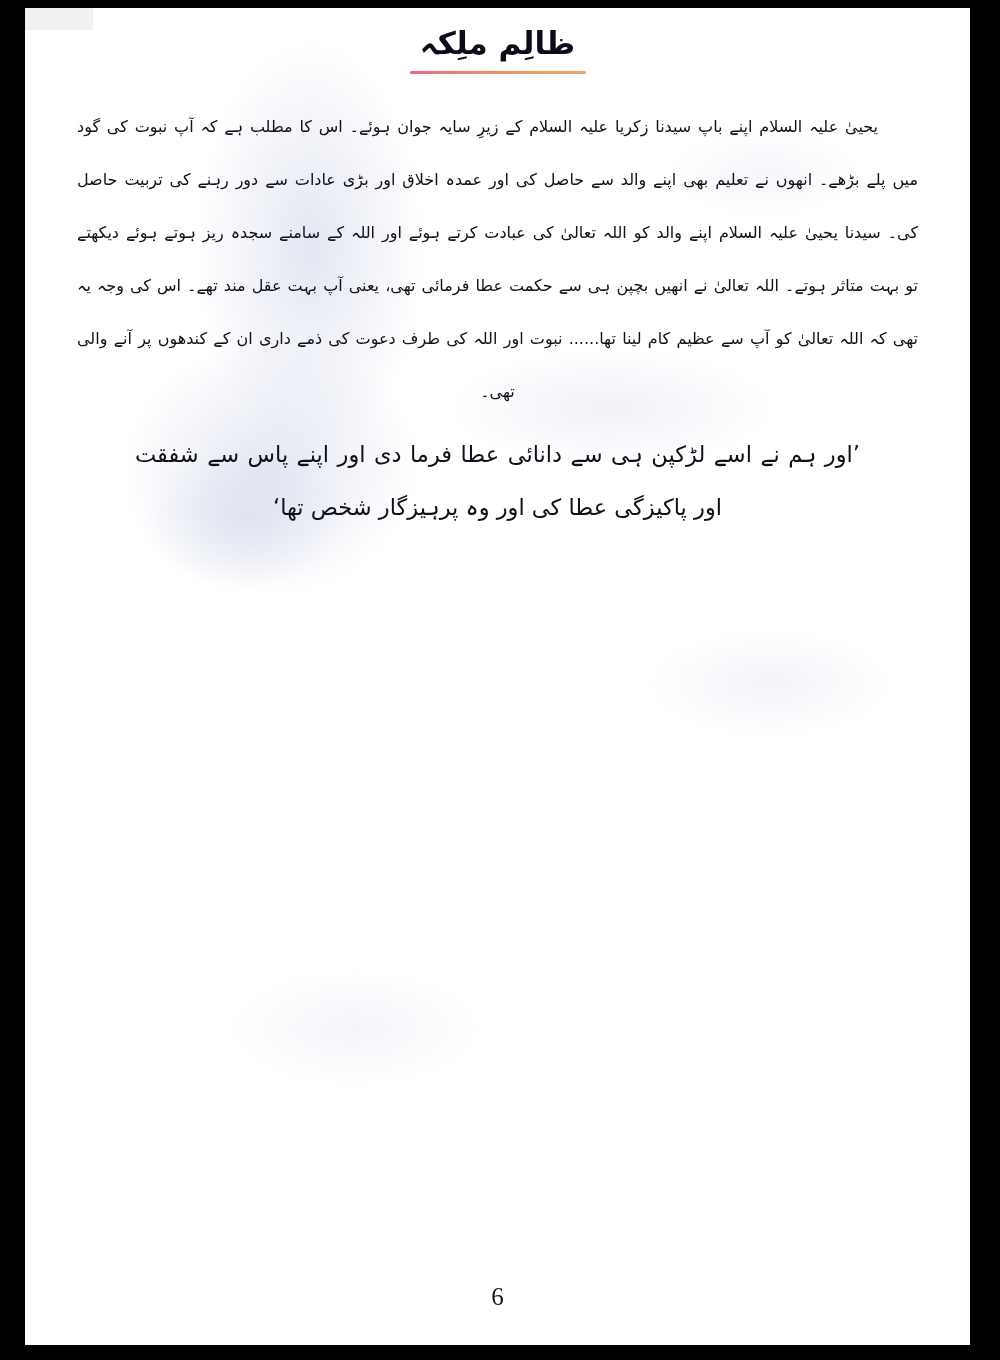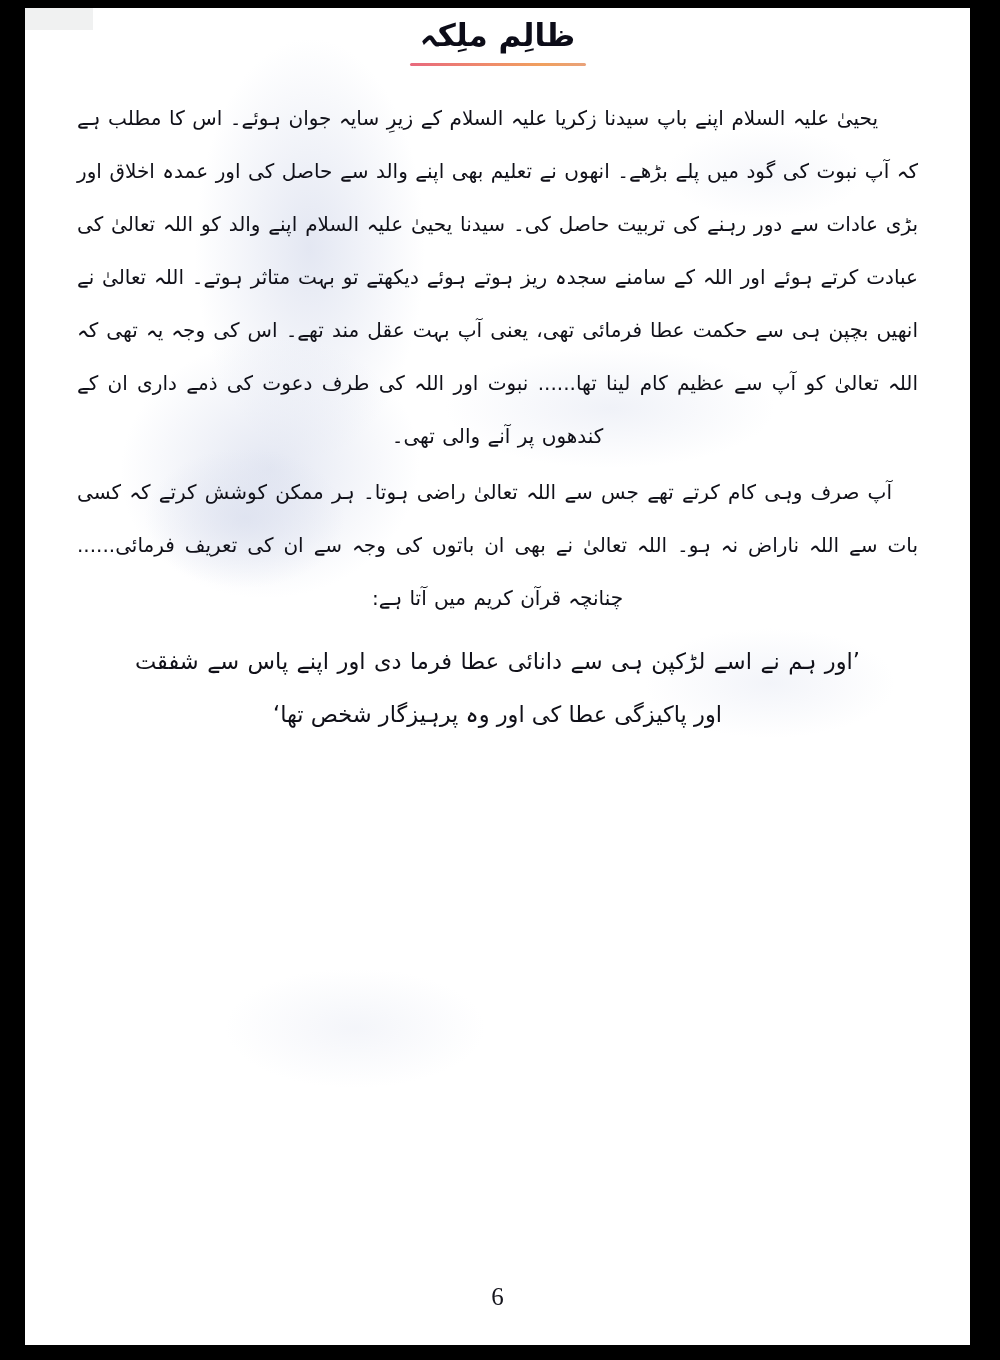--- a/index.html
+++ b/index.html
@@ -60,21 +60,21 @@
     position: relative;
     z-index: 2;
     padding: 0;
     height: 100%;
     box-sizing: border-box;
   }
 
   
   .title-block {
     margin: 0;
-    padding-top: 8px;
+    padding-top: 16px;
     text-align: center;
   }
   .page-title {
     display: inline-block;
     font-family: "DejaVu Sans", "Liberation Sans", sans-serif;
     font-size: 31px;
     font-weight: 700;
     color: #0c0c18;
     line-height: 1.25;
     letter-spacing: 0.5px;
@@ -95,21 +95,21 @@
     padding: 26px 52px 0 52px;
     box-sizing: border-box;
     width: 100%;
   }
 
   .para {
     direction: rtl;
     text-align: justify;
     text-align-last: center;
     font-family: "DejaVu Sans", "Liberation Sans", sans-serif;
-    font-size: 20px;
+    font-size: 16px;
     line-height: 53px;
     color: #101018;
     margin: 0 0 3px 0;
     text-indent: 26px;
     word-spacing: 1px;
   }
   .para.first { text-indent: 40px; }
 
   
   .quote {
@@ -159,21 +159,20 @@
         <div class="page-title">ظالِم ملِکہ</div>
         <div class="title-rule"></div>
       </div>
 
       <div class="body-area">
 
         <p class="para first">یحییٰ علیہ السلام اپنے باپ سیدنا زکریا علیہ السلام کے زیرِ سایہ جوان ہوئے۔ اس کا مطلب ہے کہ آپ نبوت کی گود میں پلے بڑھے۔ انھوں نے تعلیم بھی اپنے والد سے حاصل کی اور عمدہ اخلاق اور بڑی عادات سے دور رہنے کی تربیت حاصل کی۔ سیدنا یحییٰ علیہ السلام اپنے والد کو اللہ تعالیٰ کی عبادت کرتے ہوئے اور اللہ کے سامنے سجدہ ریز ہوتے ہوئے دیکھتے تو بہت متاثر ہوتے۔ اللہ تعالیٰ نے انھیں بچپن ہی سے حکمت عطا فرمائی تھی، یعنی آپ بہت عقل مند تھے۔ اس کی وجہ یہ تھی کہ اللہ تعالیٰ کو آپ سے عظیم کام لینا تھا...... نبوت اور اللہ کی طرف دعوت کی ذمے داری ان کے کندھوں پر آنے والی تھی۔</p>
 
 
 
-        <p class="para">آپ صرف وہی کام کرتے تھے جس سے اللہ تعالیٰ راضی ہوتا۔ ہر ممکن کوشش کرتے کہ کسی بات سے اللہ ناراض نہ ہو۔ اللہ تعالیٰ نے بھی ان باتوں کی وجہ سے ان کی تعریف فرمائی...... چنانچہ قرآن کریم میں آتا ہے:</p>
 
         <p class="quote">’اور ہم نے اسے لڑکپن ہی سے دانائی عطا فرما دی اور اپنے پاس سے شفقت اور پاکیزگی عطا کی اور وہ پرہیزگار شخص تھا‘</p>
 
       </div>
 
       <div class="page-footer">
         <span class="page-number">6</span>
       </div>
 
     </div>

